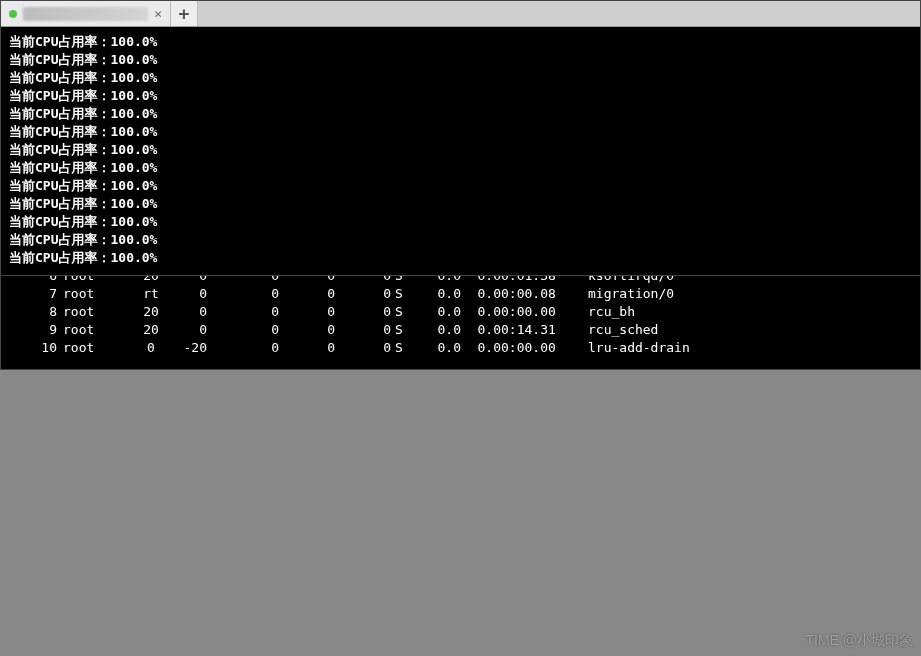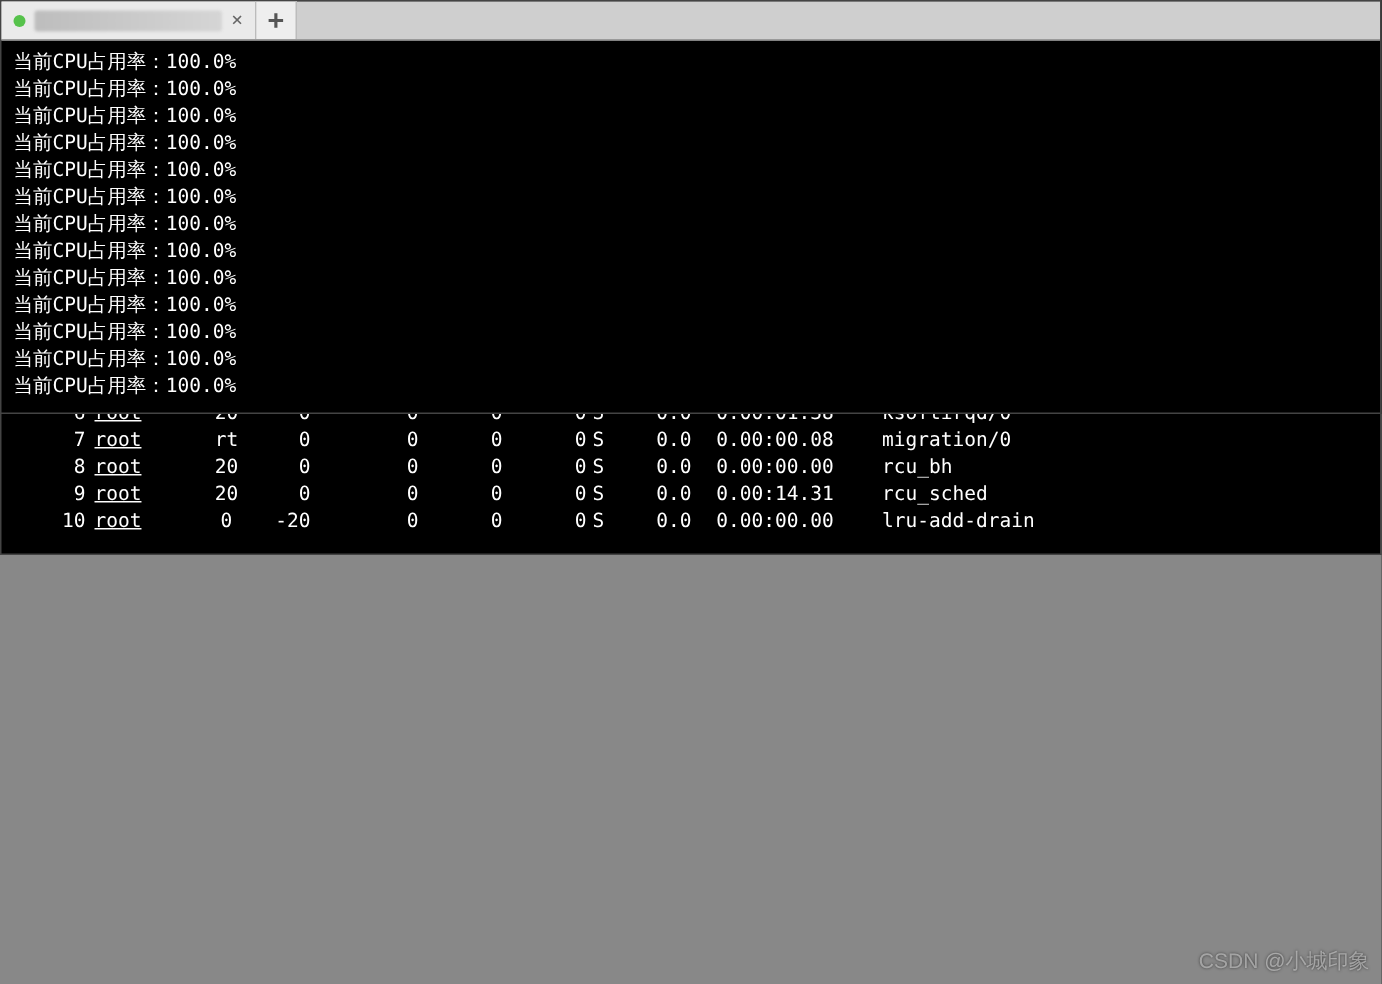--- a/index.html
+++ b/index.html
@@ -95,21 +95,21 @@
   .hdrline {
     background: #ffffff;
     color: #000000;
     display: block;
     width: 100%;
     line-height: 18px;
   }
 
   .procrow span { display: inline-block; }
   .procrow .c-pid   { width: 48px; text-align: right; }
-  .procrow .c-user  { width: 72px; text-align: left; padding-left: 6px; text-decoration: underline;}
+  .procrow .c-user  { width: 72px; text-align: left; padding-left: 6px;}
   .procrow .c-pr    { width: 32px; text-align: center; }
   .procrow .c-ni    { width: 40px; text-align: right; }
   .procrow .c-virt  { width: 72px; text-align: right; }
   .procrow .c-res   { width: 56px; text-align: right; }
   .procrow .c-shr   { width: 56px; text-align: right; }
   .procrow .c-s     { width: 18px; text-align: left; padding-left: 4px;}
   .procrow .c-cpu   { width: 48px; text-align: right; }
   .procrow .c-mem   { width: 40px; text-align: right; }
   .procrow .c-time  { width: 80px; text-align: left; }
   .procrow .c-cmd   { padding-left: 7px; text-align: left; }
@@ -122,21 +122,21 @@
   .watermark {
     position: absolute;
     right: 8px;
     bottom: 6px;
     color: rgba(220,220,220,0.55);
     font-family: sans-serif;
     font-size: 14px;
     text-shadow: 0 0 2px rgba(0,0,0,0.6);
   }
 
-  .cpu-line { line-height: 18px; }
+  .cpu-line { line-height: 18px; font-weight: bold; }
 </style>
 </head>
 <body>
 
 <div class="window">
   <div class="tabbar">
     <div class="tab">
       <span class="dot"></span>
       <span class="title"></span>
       <span class="close">×</span>
@@ -160,13 +160,13 @@
     <div class="tab">
       <span class="dot"></span>
       <span class="title"></span>
       <span class="close">×</span>
     </div>
     <div class="newtab">+</div>
   </div>
   <div class="term" id="cpu-lines"><div class="cpu-line"><span>当前CPU占用率：</span><span>100.0%</span></div><div class="cpu-line"><span>当前CPU占用率：</span><span>100.0%</span></div><div class="cpu-line"><span>当前CPU占用率：</span><span>100.0%</span></div><div class="cpu-line"><span>当前CPU占用率：</span><span>100.0%</span></div><div class="cpu-line"><span>当前CPU占用率：</span><span>100.0%</span></div><div class="cpu-line"><span>当前CPU占用率：</span><span>100.0%</span></div><div class="cpu-line"><span>当前CPU占用率：</span><span>100.0%</span></div><div class="cpu-line"><span>当前CPU占用率：</span><span>100.0%</span></div><div class="cpu-line"><span>当前CPU占用率：</span><span>100.0%</span></div><div class="cpu-line"><span>当前CPU占用率：</span><span>100.0%</span></div><div class="cpu-line"><span>当前CPU占用率：</span><span>100.0%</span></div><div class="cpu-line"><span>当前CPU占用率：</span><span>100.0%</span></div><div class="cpu-line"><span>当前CPU占用率：</span><span>100.0%</span></div></div>
 </div>
 
-<div class="watermark">CSDN @小城印象</div>
+<div class="watermark">TIME @小城印象</div>
 
 </body></html>

